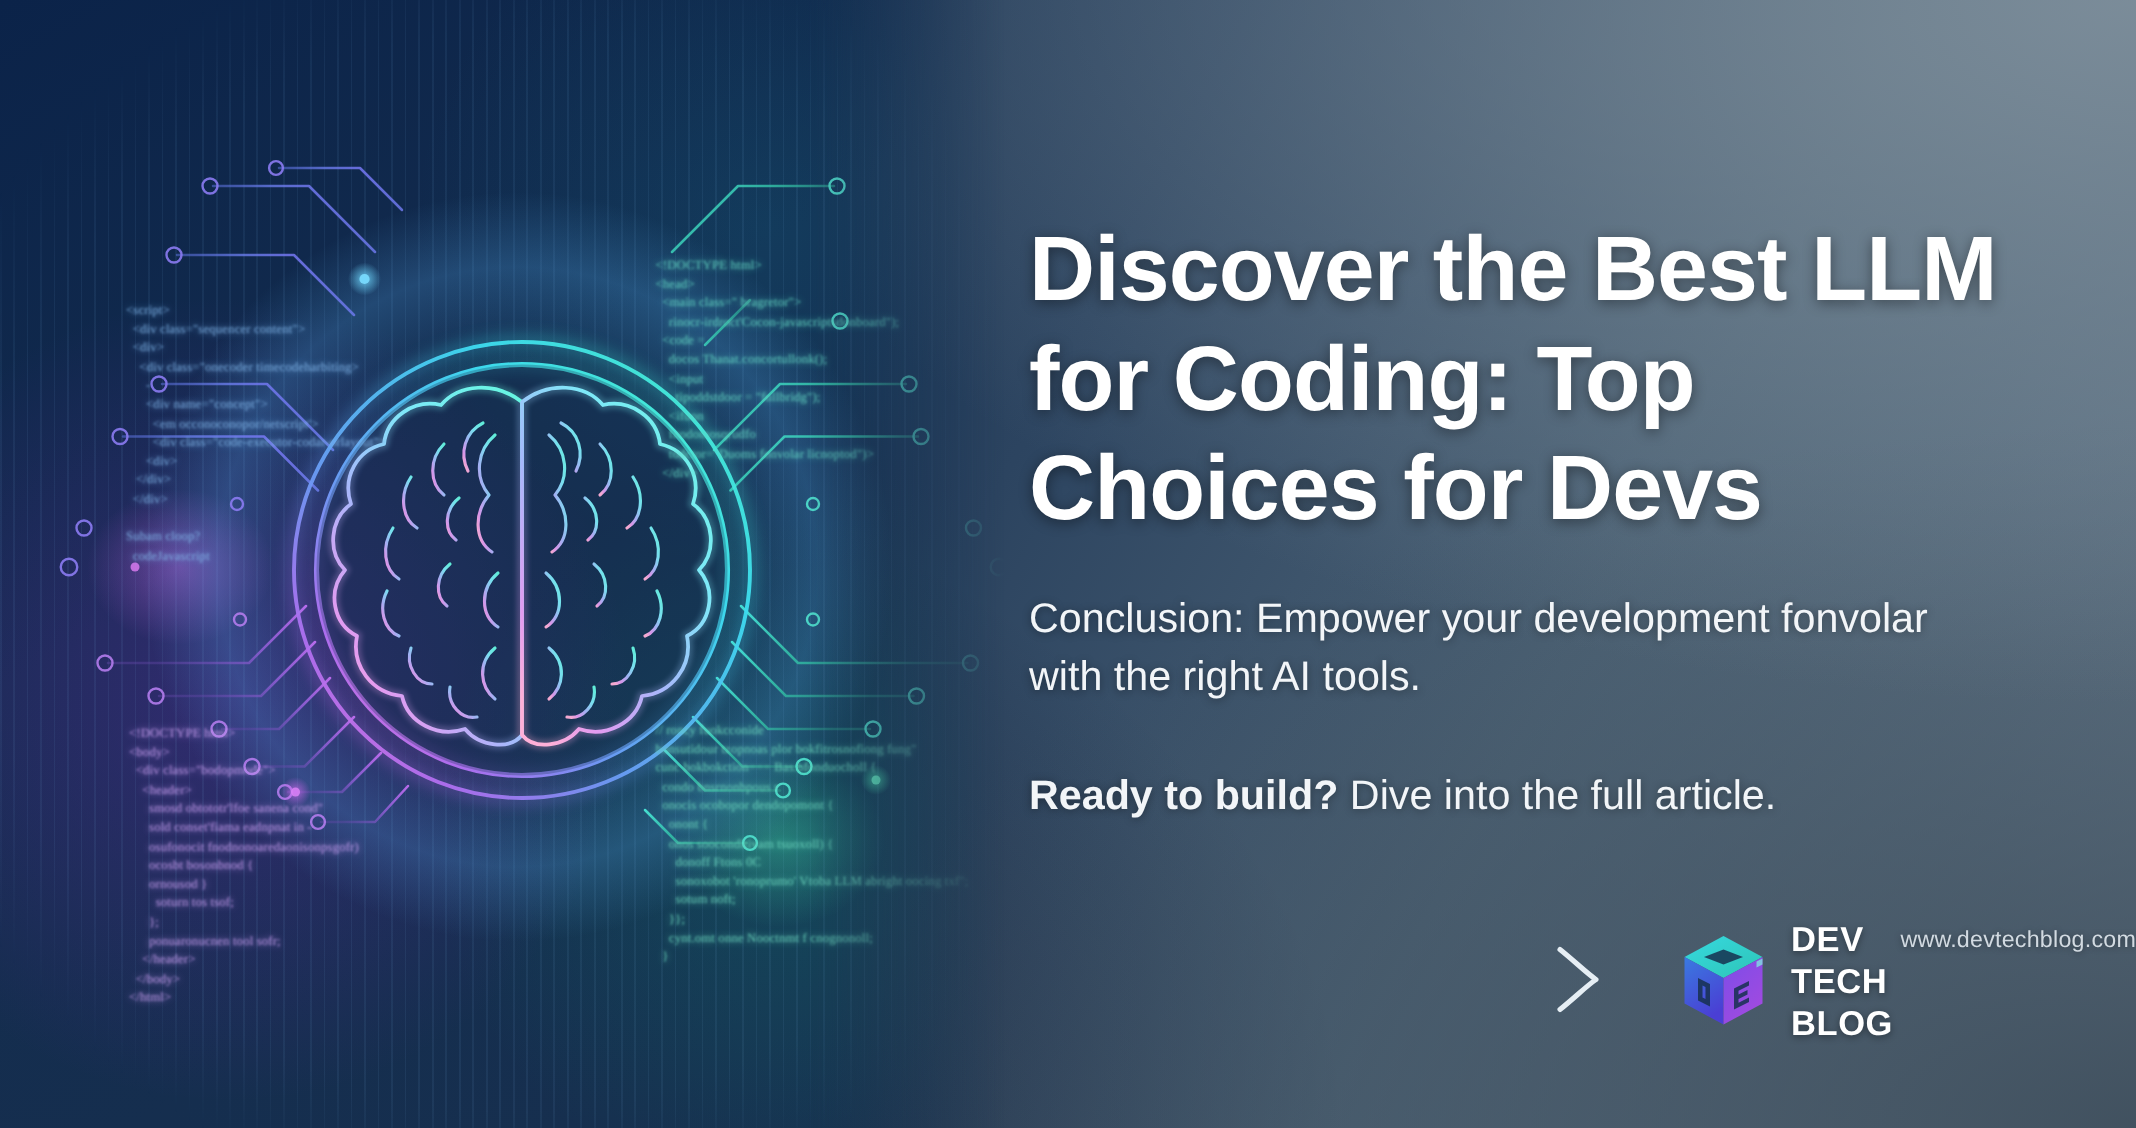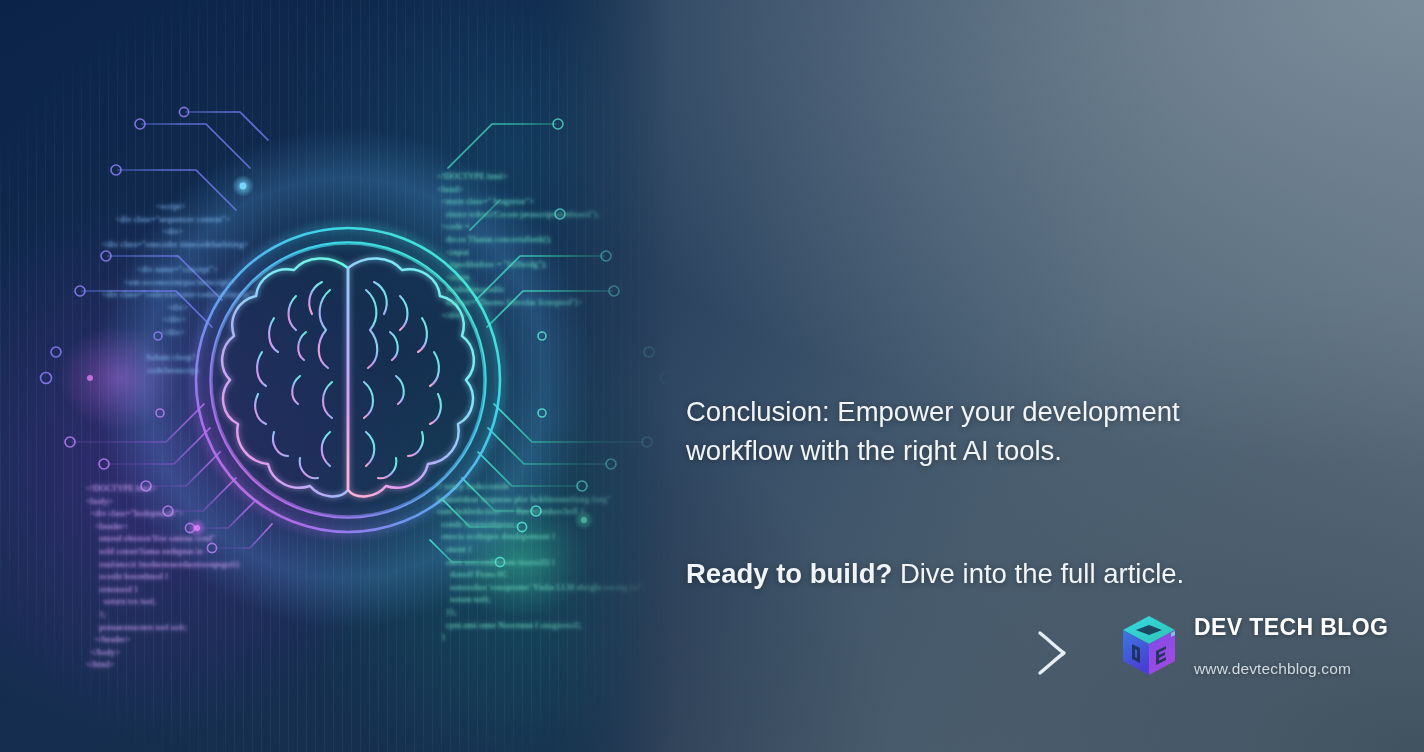--- a/index.html
+++ b/index.html
@@ -54,21 +54,21 @@
     font-family:Liberation Serif, serif;
     font-size:8.5px;
     line-height:12.6px;
     white-space:pre;
     filter:blur(0.85px);
     opacity:.82;
     letter-spacing:.1px;
     pointer-events:none;
     text-shadow:0 0 5px currentColor;
   }
-  #code-tl { left:84px;  top:200px;  color:#7fb4e8;text-align:center; }
+  #code-tl { left:84px;  top:200px;  color:#7fb4e8; }
   #code-tr { left:437px; top:170px;  color:#63d7c4; }
   #code-bl { left:86px;  top:482px;  color:#c79df0; }
   #code-br { left:437px; top:480px;  color:#6ad6bd; }
 
   
   #content {
     position:absolute;
     left:686px; top:0;
     width:700px; height:752px;
   }
@@ -91,40 +91,39 @@
     color:#f2f5f8;
     text-shadow:0 1px 6px rgba(0,0,0,0.38);
   }
   #cta {
     position:absolute; top:511px; left:0;
     width:620px;
     font-size:27.5px;
     line-height:38px;
     color:#f2f5f8;
     text-shadow:0 1px 6px rgba(0,0,0,0.38);
-    margin-top:44px;
   }
   #cta .cta-strong { font-weight:bold; }
 
   
   #arrow { position:absolute; left:940px; top:624px; width:140px; height:56px; }
   #brand {
     position:absolute; left:1118px; top:612px;
     display:flex; align-items:center; gap:14px;
   }
   #brand-logo { width:62px; height:68px; flex:0 0 auto; }
-  #brand-text { display:flex; flex-direction:column; justify-content:center; }
+  #brand-text { display:flex; justify-content:center; }
   #brand-name {
     font-size:23px; font-weight:bold; color:#ffffff;
     letter-spacing:0.4px; line-height:28px;
     text-shadow:0 1px 5px rgba(0,0,0,0.40);
   }
   #brand-url {
     font-size:15.5px; font-weight:normal; color:#d2dae1;
-    letter-spacing:0.15px; line-height:21px; margin-top:17px;
+    letter-spacing:0.15px; line-height:21px; margin-top:4px;
     text-shadow:0 1px 4px rgba(0,0,0,0.35);
   }
 </style>
 </head>
 <body>
 
 <div id="banner">
 
   <div id="graphic">
     <div class="gfx-bg"></div>
@@ -393,22 +392,23 @@
       donoff Ftons 0C
       sonoxobot 'ronoprumo' Vtoba LLM abright oocing txf";
       sotum noft;
     }};
     cynt.omt onne Nooctnmt f cnognonoll;
   }</pre>
   </div>
 
   <div id="content">
 
-
-    <p id="subhead">Conclusion: Empower your development workflow with the right AI tools.</p>
+    <h1 id="headline">Discover the Best LLM for Coding: Top Choices for Devs</h1>
+
+    <p id="subhead">Conclusion: Empower your development fonvolar with the right AI tools.</p>
 
     <p id="cta"><span class="cta-strong">Ready to build?</span><span> Dive into the full article.</span></p>
   </div>
 
   <svg id="arrow" viewBox="0 0 140 56">
     <defs>
       <linearGradient id="gArrow" x1="0" y1="0" x2="1" y2="0">
         <stop offset="0%" stop-color="#9fb3c4" stop-opacity="0"></stop>
         <stop offset="35%" stop-color="#b9cbd9" stop-opacity=".65"></stop>
         <stop offset="100%" stop-color="#e6eef4" stop-opacity="1"></stop>

